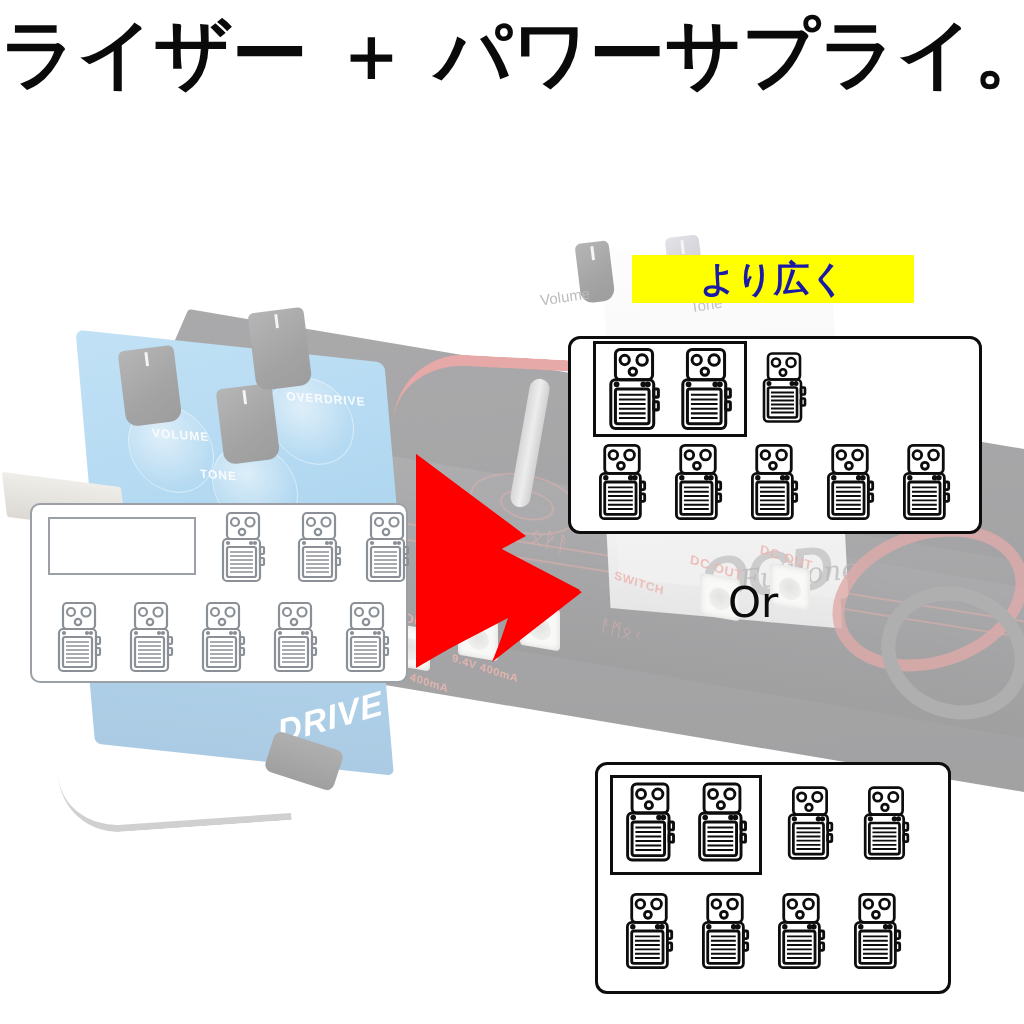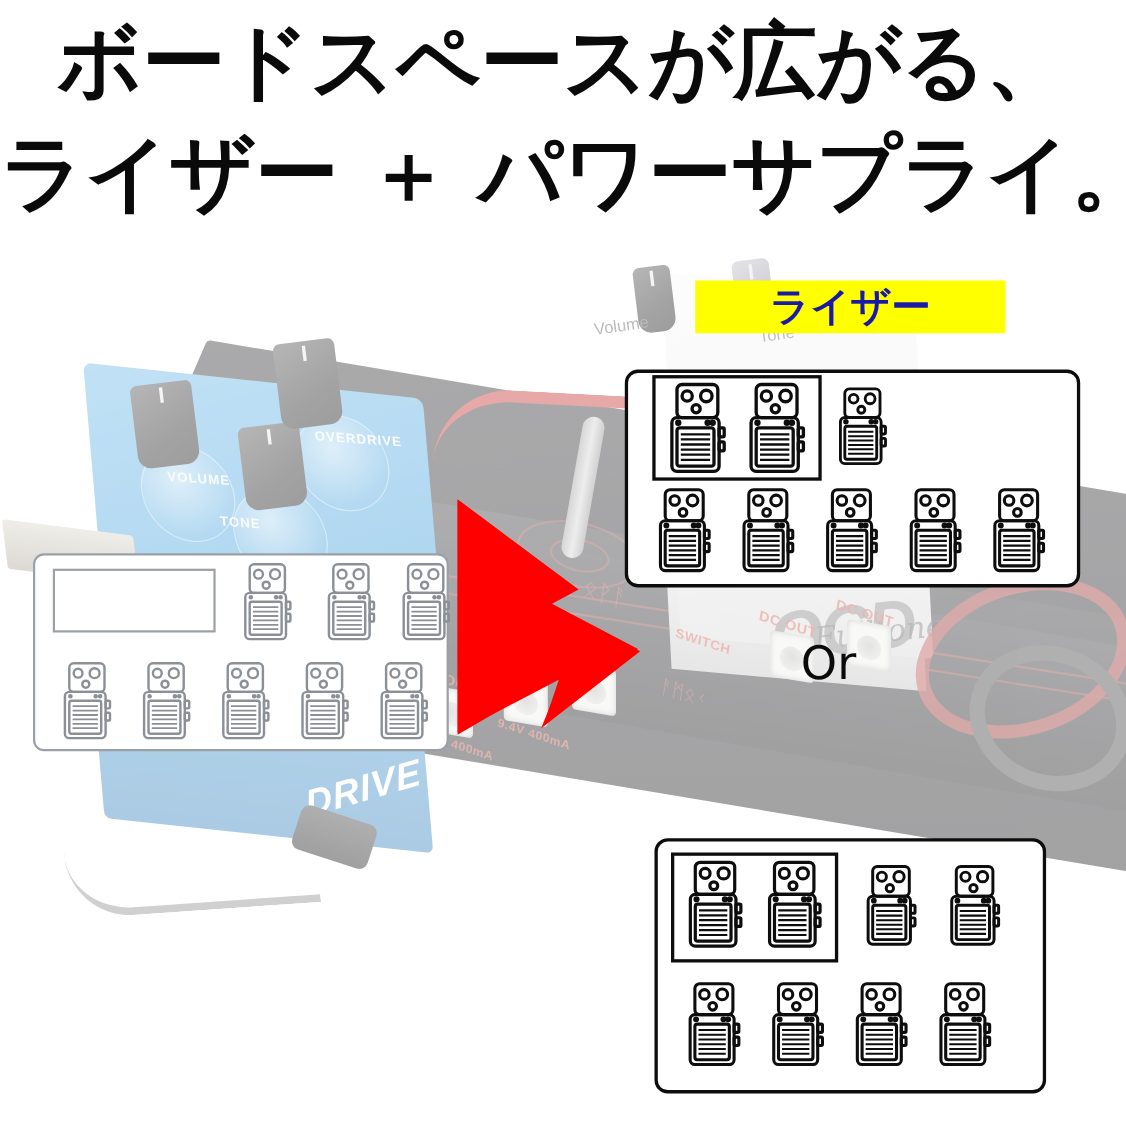--- a/index.html
+++ b/index.html
@@ -387,21 +387,20 @@
     color: #0b0b0b;
     z-index: 30;
   }
 </style>
 </head>
 <body>
 
 <div id="root">
 
   <div class="headline">
-    <div class="headline-line hl1">ボードスペースが広がる、</div>
     <div class="headline-line hl2">ライザー ＋ パワーサプライ。</div>
   </div>
 
   <div class="photo">
     <div class="photo-inner">
 
       <div class="psu-top"></div>
       <div class="psu-body"></div>
       <div class="psu-face"></div>
 
@@ -616,21 +615,21 @@
             <rect x="42" y="36" width="4" height="7" rx="1"></rect>
             <rect x="42" y="47" width="4" height="7" rx="1"></rect>
             <circle cx="10" cy="32" r="1"></circle>
             <circle cx="33" cy="32" r="1"></circle>
             <circle cx="37" cy="32" r="1"></circle>
           </g>
         </svg>
     </div>
   </div>
 
-  <div class="ylabel ylabel-wide">ライザー</div>
+  <div class="ylabel ylabel-wide">より広く</div>
 
   <div class="panel panel-wide">
     <div class="inner-box" style="left:22px;top:2px;width:154px;height:96px;"></div>
 
     <div class="pedal" style="left:34px;top:8px;width:58px;height:84px;">
       <svg viewBox="0 0 50 72">
           <g fill="none" stroke="#0d0d0d" stroke-width="2.6">
             <rect x="9" y="2" width="32" height="26" rx="4"></rect>
             <circle cx="17" cy="11" r="4"></circle>
             <circle cx="32" cy="11" r="4.5"></circle>

